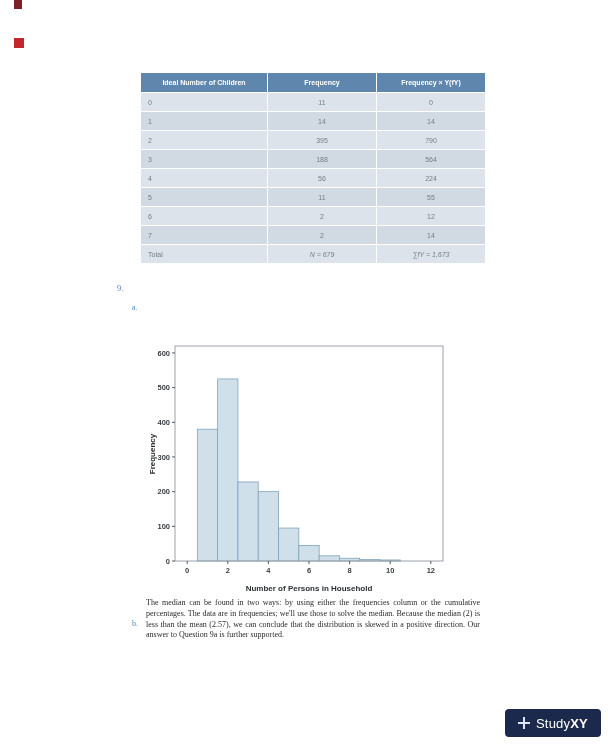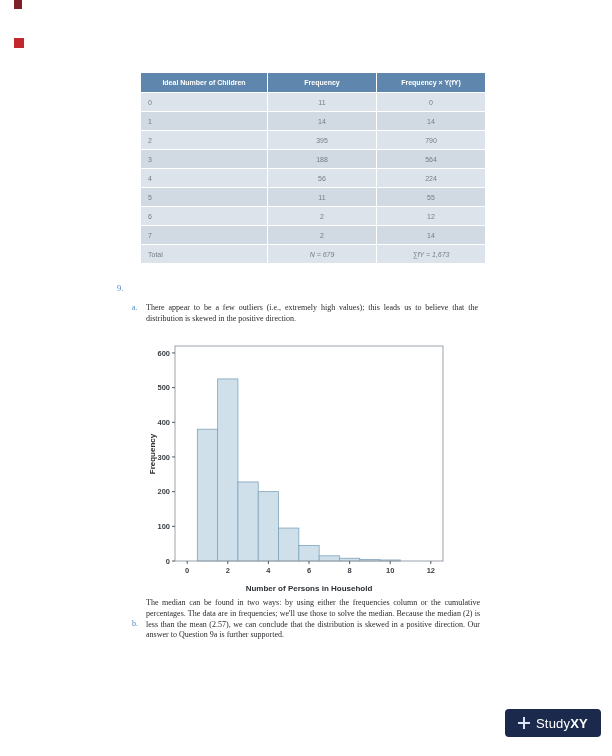--- a/index.html
+++ b/index.html
@@ -109,21 +109,20 @@
         <td class="cell-label">Total</td>
         <td class="cell-value">N = 679</td>
         <td class="cell-value">∑fY = 1,673</td>
       </tr>
     </tbody>
   </table>
 
   <div class="q-number">9.</div>
 
   <div class="part-label" id="part-a-label">a.</div>
-  <div class="part-text" id="part-a-text">There appear to be a few outliers (i.e., extremely high values); this leads us to believe that the distribution is skewed in the positive direction.</div>
 
   <svg id="hist-svg" width="330" height="255" viewBox="0 0 330 255">
     <g id="hist-bars">
         <rect x="54.33" y="87.23" width="20.30" height="131.77" fill="#cfe0eb" stroke="#7fa3bb" stroke-width="0.8"></rect>
         <rect x="74.64" y="36.94" width="20.30" height="182.06" fill="#cfe0eb" stroke="#7fa3bb" stroke-width="0.8"></rect>
         <rect x="94.94" y="139.94" width="20.30" height="79.06" fill="#cfe0eb" stroke="#7fa3bb" stroke-width="0.8"></rect>
         <rect x="115.24" y="149.65" width="20.30" height="69.35" fill="#cfe0eb" stroke="#7fa3bb" stroke-width="0.8"></rect>
         <rect x="135.55" y="186.06" width="20.30" height="32.94" fill="#cfe0eb" stroke="#7fa3bb" stroke-width="0.8"></rect>
         <rect x="155.85" y="203.40" width="20.30" height="15.60" fill="#cfe0eb" stroke="#7fa3bb" stroke-width="0.8"></rect>
         <rect x="176.15" y="213.80" width="20.30" height="5.20" fill="#cfe0eb" stroke="#7fa3bb" stroke-width="0.8"></rect>

